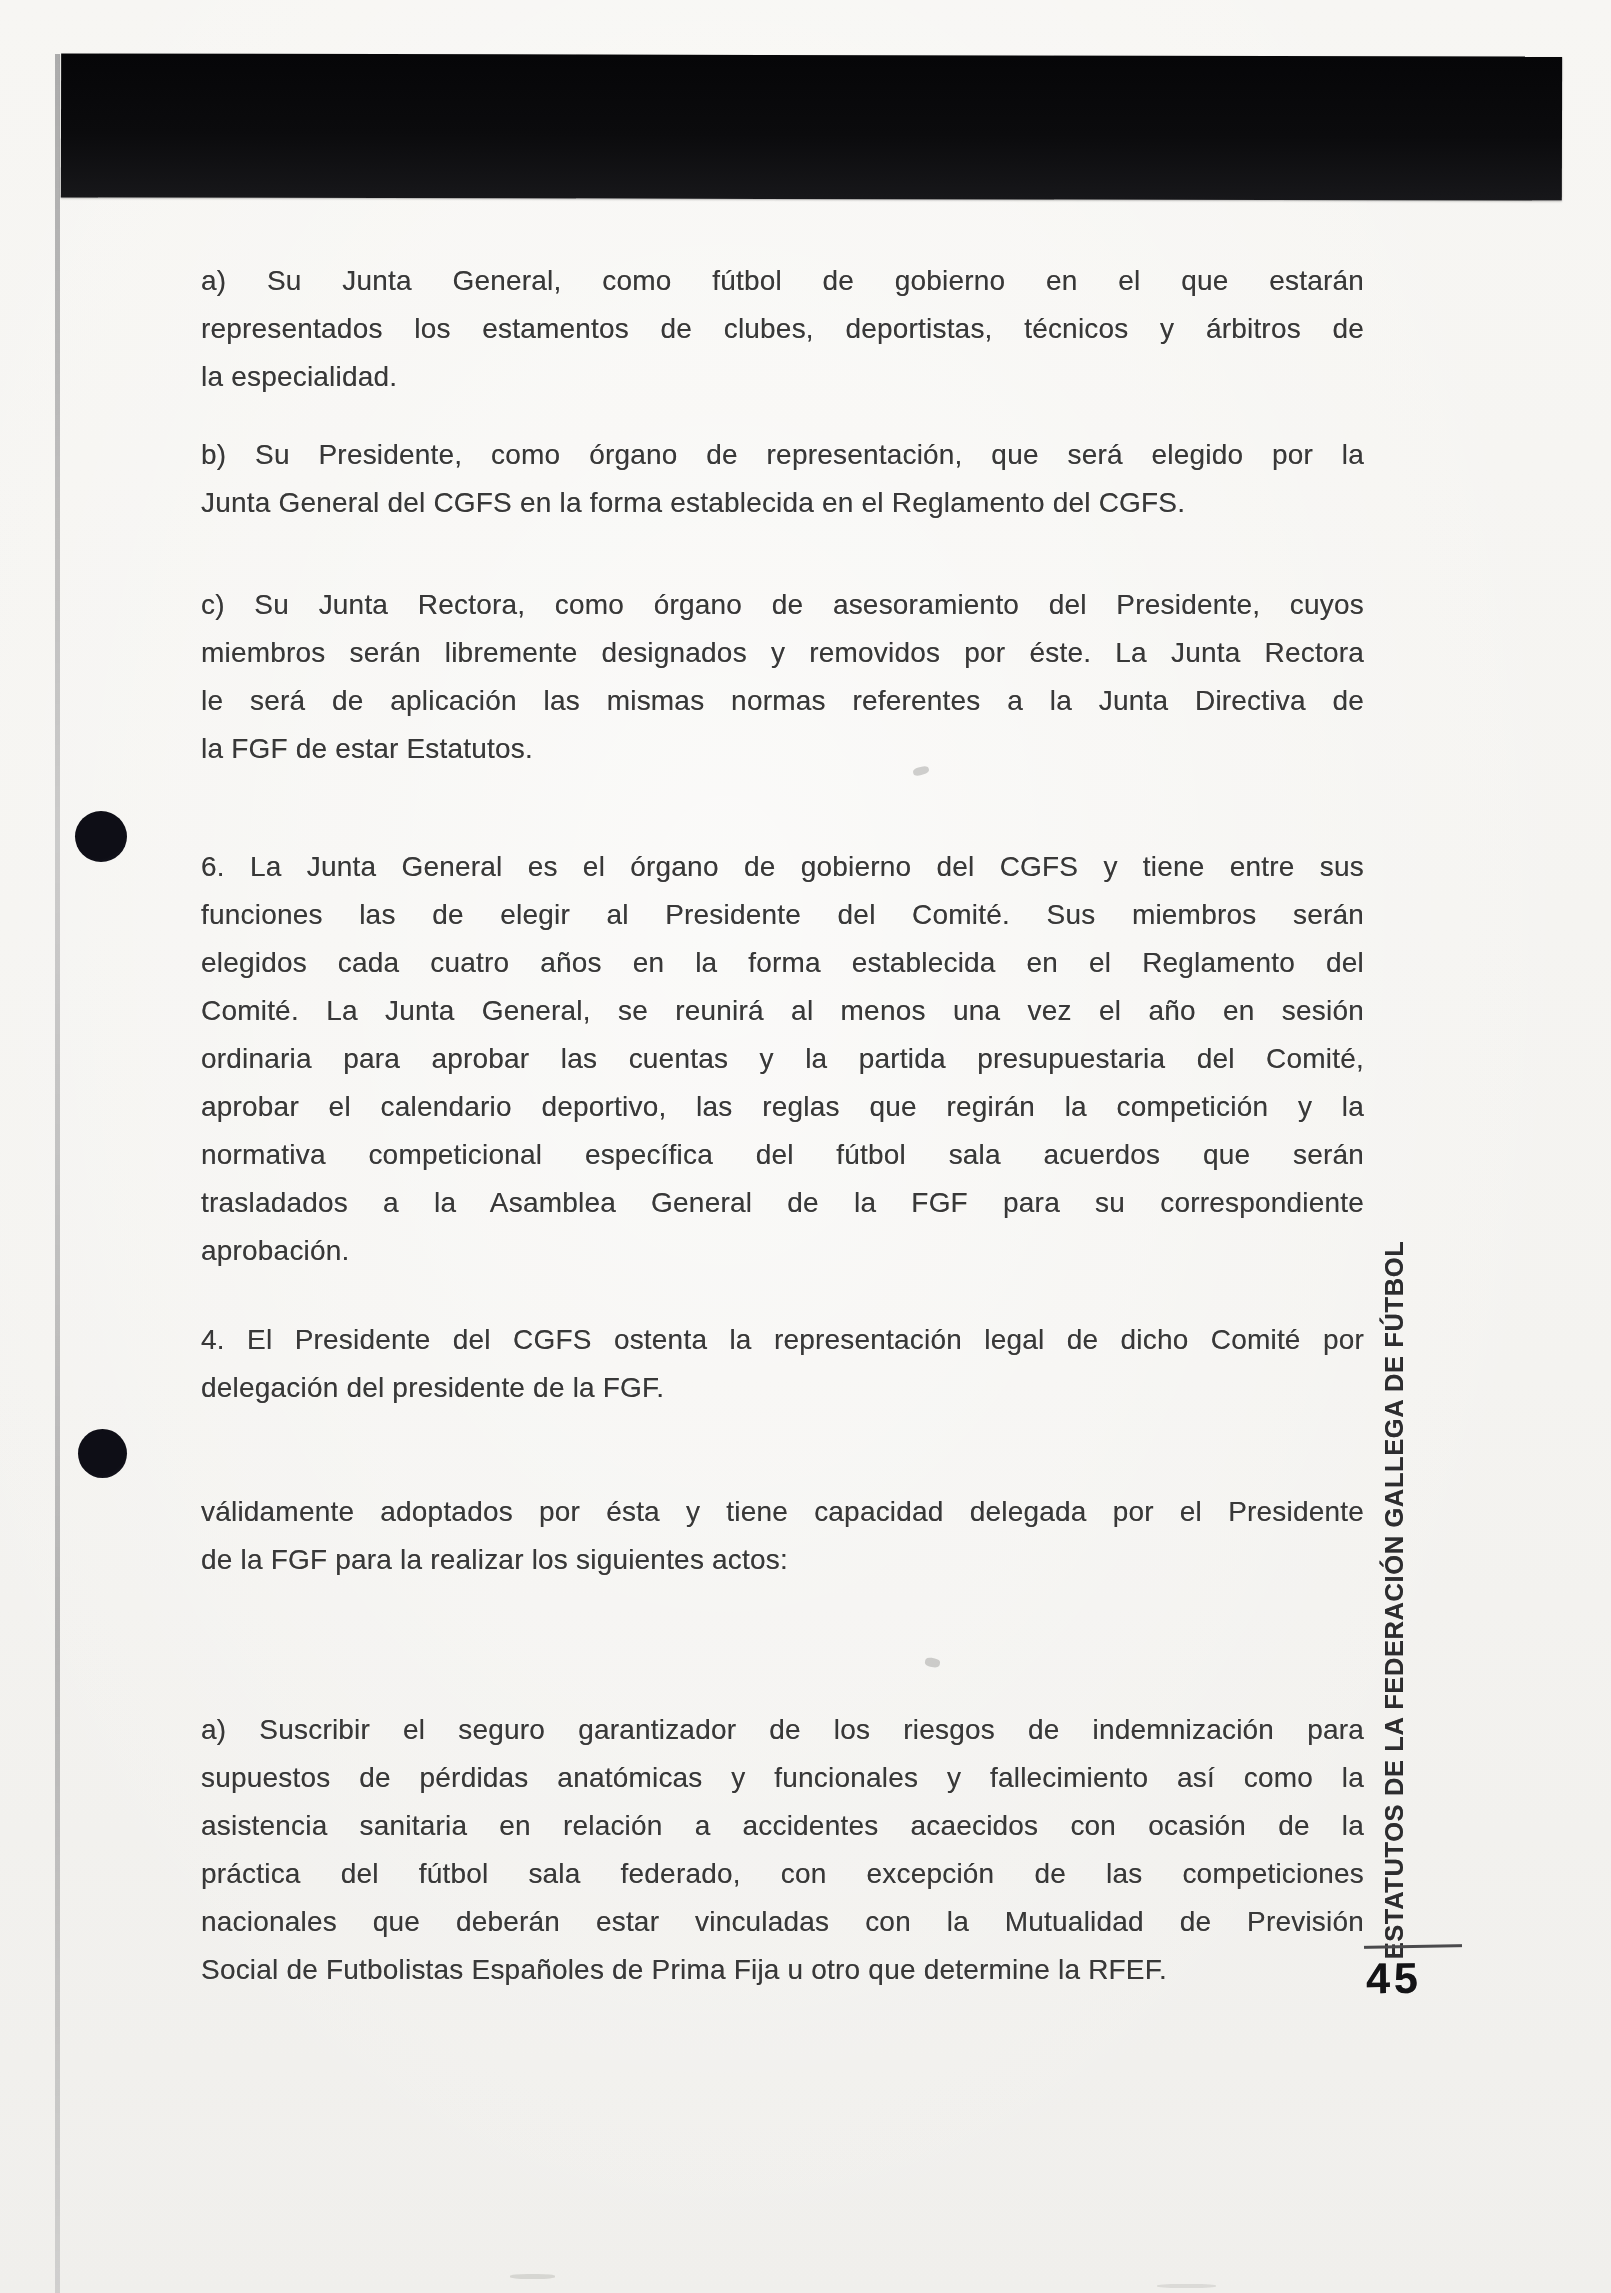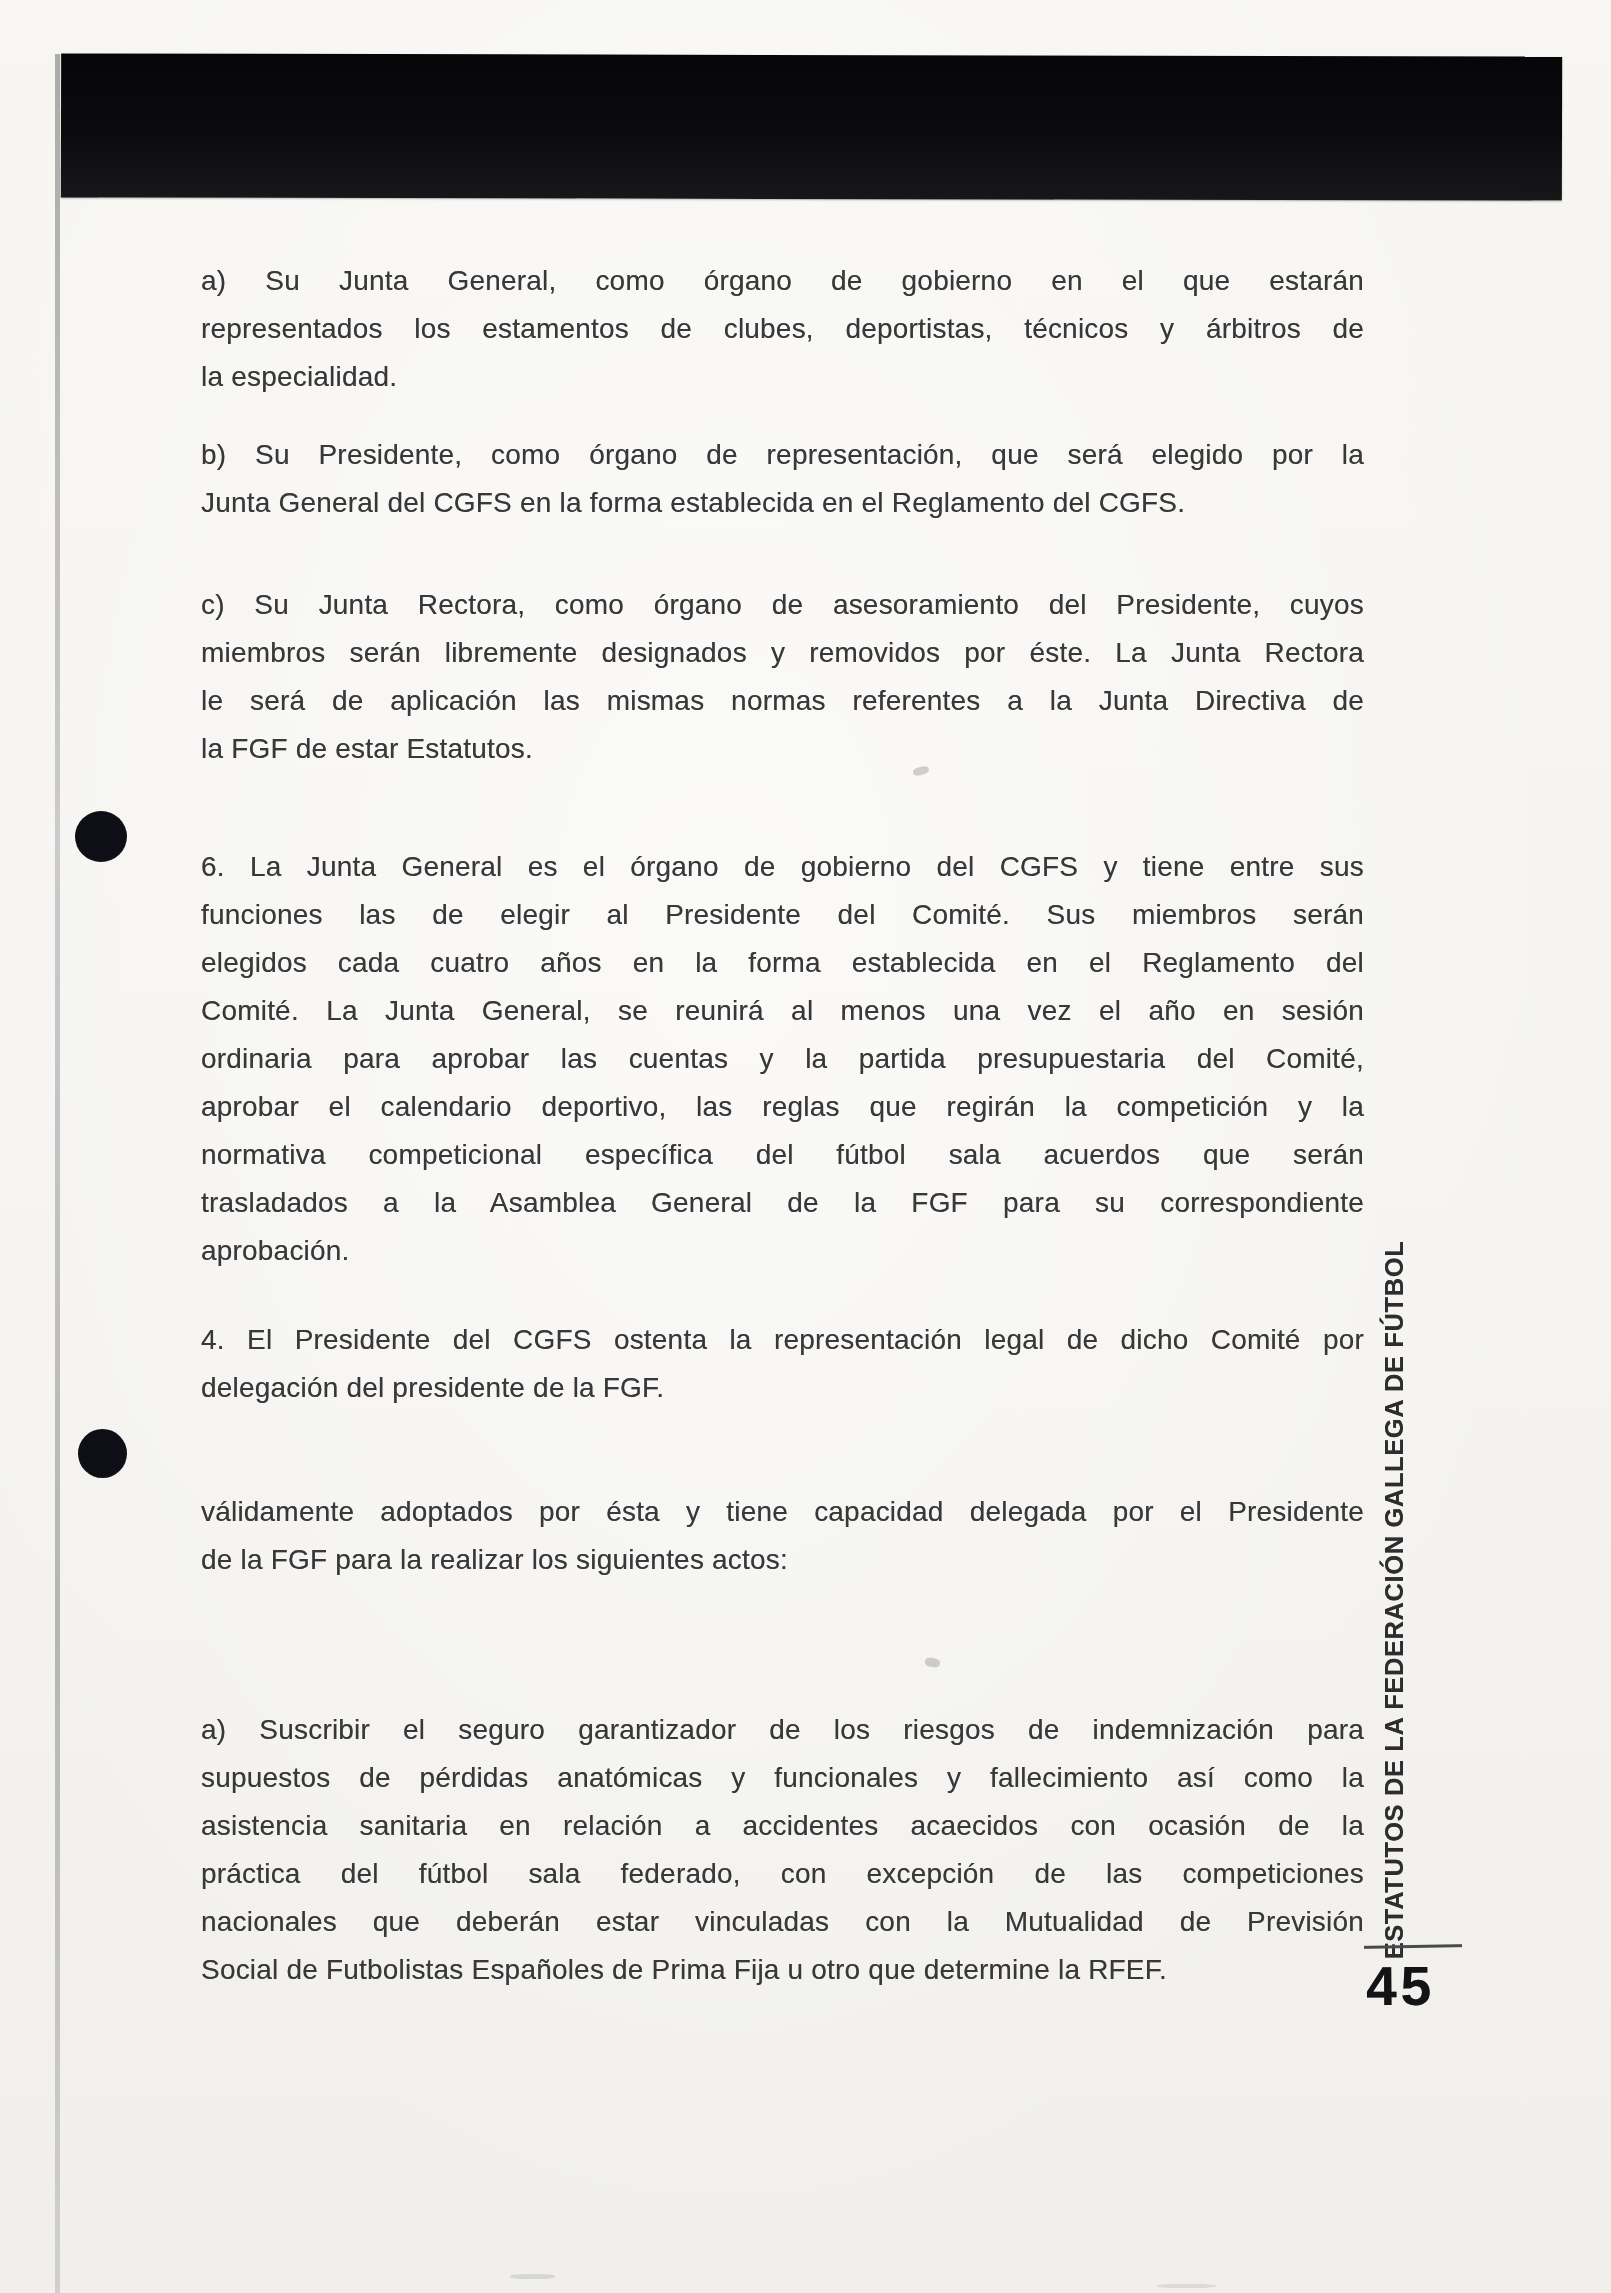--- a/index.html
+++ b/index.html
@@ -107,21 +107,21 @@
     width: 98px;
     height: 2.9px;
     background: #4a4a4c;
     transform: rotate(-1deg);
     filter: blur(0.3px);
   }
   .pagenum {
     position: absolute;
     left: 1366px;
     top: 1954px;
-    font-size: 55px;
+    font-size: 43px;
     font-weight: bold;
     letter-spacing: 3.9px;
     color: #141416;
     transform: rotate(-0.5deg);
     text-shadow: 0 0 0.5px rgba(20,20,22,0.6);
   }
 
   
   .smudge {
     position: absolute;
@@ -141,21 +141,21 @@
 
   <div class="left-binding-line"></div>
 
   <div class="redaction-bar"></div>
 
   <div class="hole hole-1"></div>
   <div class="hole hole-2"></div>
 
   <main class="body-text">
     <div class="para" style="top:257px">
-        <div class="ln">a) Su Junta General, como órgano de gobierno en el que estarán</div>
+        <div class="ln">a) Su Junta General, como fútbol de gobierno en el que estarán</div>
         <div class="ln">representados los estamentos de clubes, deportistas, técnicos y árbitros de</div>
         <div class="ln last">la especialidad.</div>
       </div>
     <div class="para" style="top:431px">
         <div class="ln">b) Su Presidente, como órgano de representación, que será elegido por la</div>
         <div class="ln last">Junta General del CGFS en la forma establecida en el Reglamento del CGFS.</div>
       </div>
     <div class="para" style="top:581px">
         <div class="ln">c) Su Junta Rectora, como órgano de asesoramiento del Presidente, cuyos</div>
         <div class="ln">miembros serán libremente designados y removidos por éste. La Junta Rectora</div>

